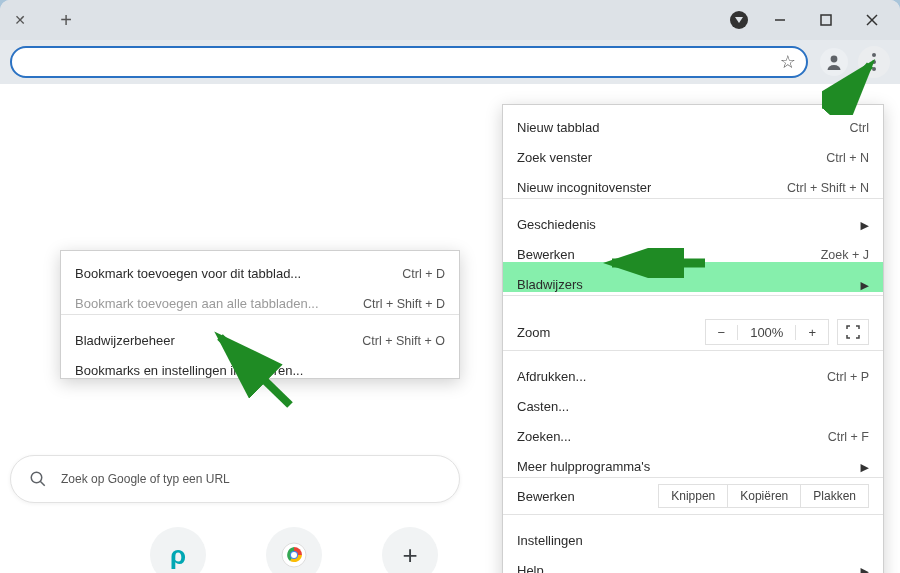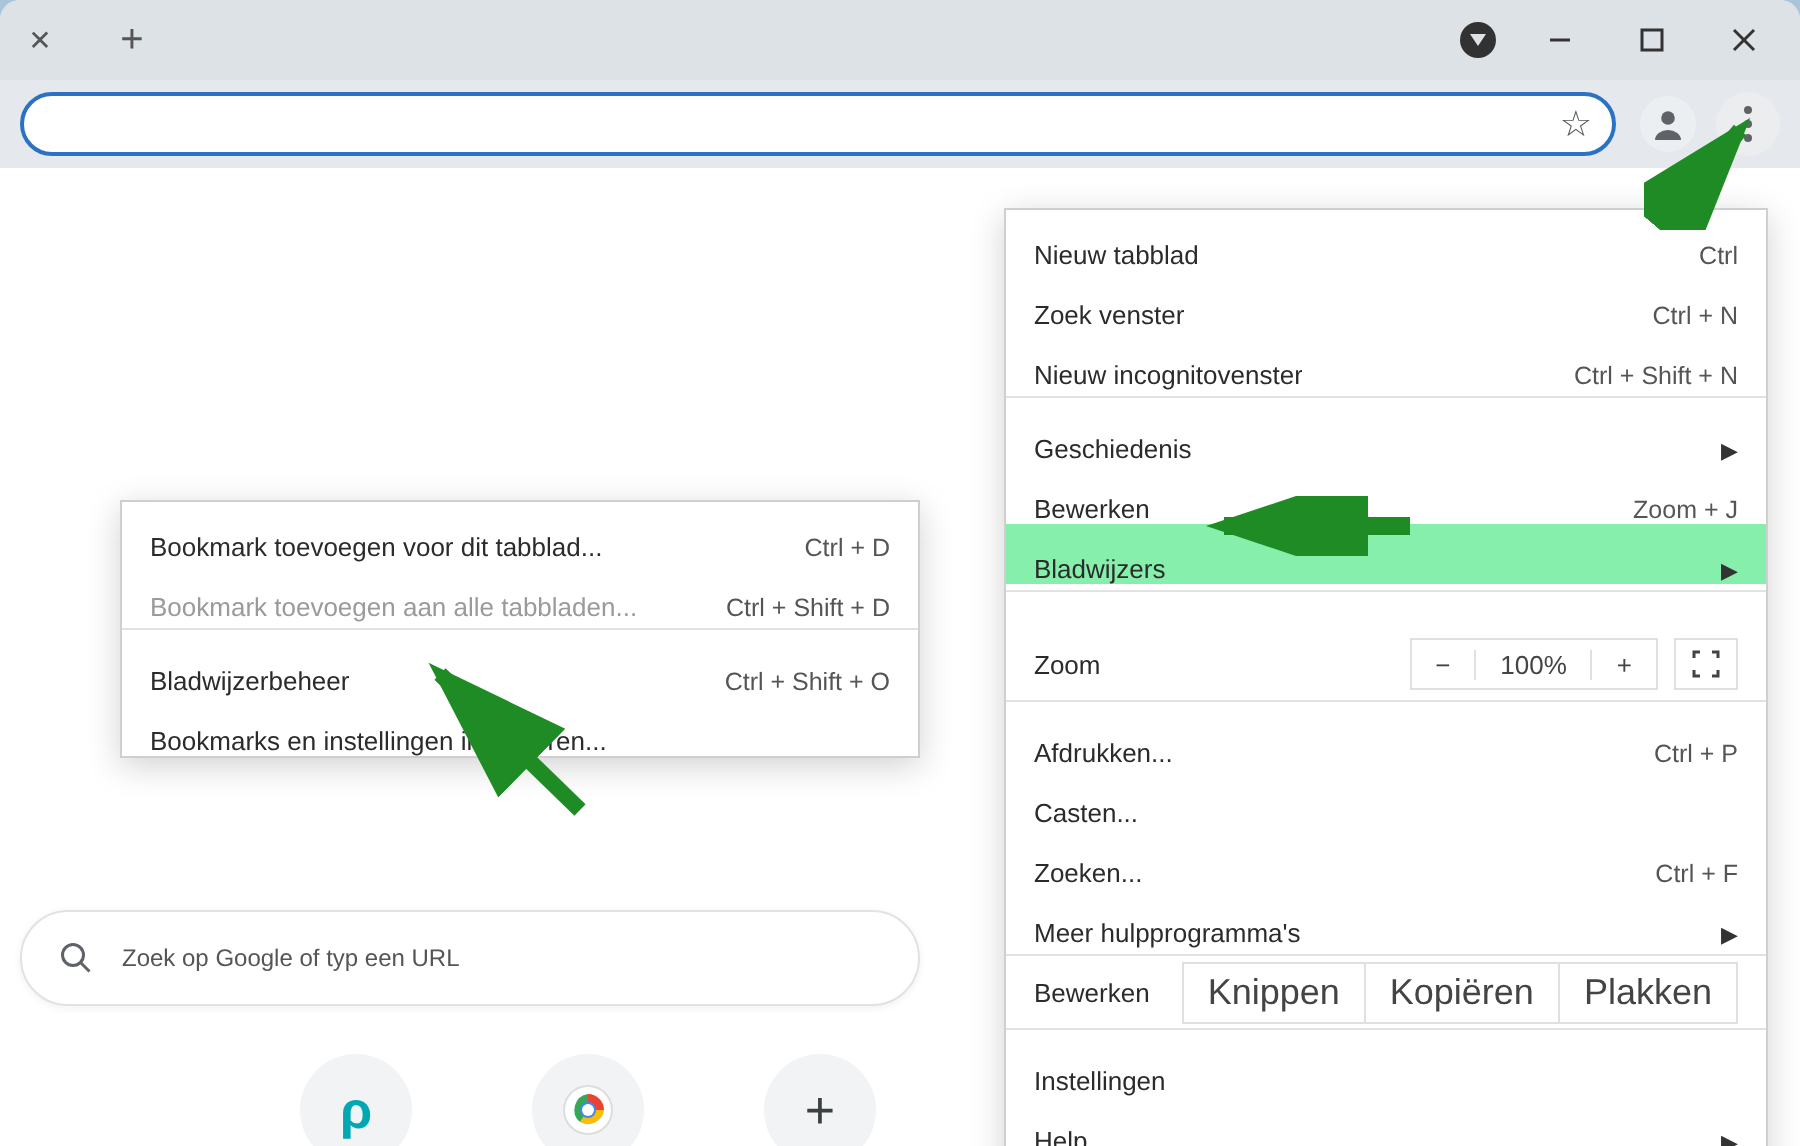--- a/index.html
+++ b/index.html
@@ -38,21 +38,21 @@
   .mi.dis { color: #9a9a9a; }
   .sep { height: 1px; background: #e2e2e2; margin: 3px 0; }
   .zoom-row { display: flex; align-items: center; height: 30px; padding: 0 14px; gap: 8px; margin-top: 21px; }
   .zoom-row .lbl { flex: 1; }
   .zoom-seg { border: 1px solid #e0e0e0; display: flex; align-items: center; height: 26px; }
   .zoom-seg div { padding: 0 12px; border-right: 1px solid #e0e0e0; font-size: 13px; color: #444; }
   .zoom-seg div:last-child { border-right: 0; }
   .fullscreen { border: 1px solid #e0e0e0; width: 32px; height: 26px; display: flex; align-items: center; justify-content: center; }
   .edit-row { display: flex; align-items: center; height: 30px; padding: 0 14px; }
   .edit-row .lbl { flex: 1; }
-  .edit-row .btn { border: 1px solid #e0e0e0; padding: 4px 12px; font-size: 18px; color: #444; margin-left: -1px; }
+  .edit-row .btn { border: 1px solid #e0e0e0; padding: 4px 12px; font-size: 12px; color: #444; margin-left: -1px; }
 
   .arrow-ann { position: absolute; pointer-events: none; }
 </style>
 </head>
 <body>
 
 <div class="window">
   <div class="titlebar">
     <div class="tabs">
       <div class="tab-close">✕</div>
@@ -136,21 +136,21 @@
       <span class="lbl">Nieuw incognitovenster</span>
       <span class="sc-key">Ctrl + Shift + N</span>
     </div>
   <div class="sep"></div>
   <div class="mi">
       <span class="lbl">Geschiedenis</span>
       <span class="arrow">▶</span>
     </div>
   <div class="mi">
       <span class="lbl">Bewerken</span>
-      <span class="sc-key">Zoom + J</span>
+      <span class="sc-key">Zoek + J</span>
     </div>
   <div class="mi hl">
       <span class="lbl">Bladwijzers</span>
       <span class="arrow">▶</span>
     </div>
   <div class="sep"></div>
   <div class="zoom-row">
     <span class="lbl">Zoom</span>
     <div class="zoom-seg">
       <div>−</div>

